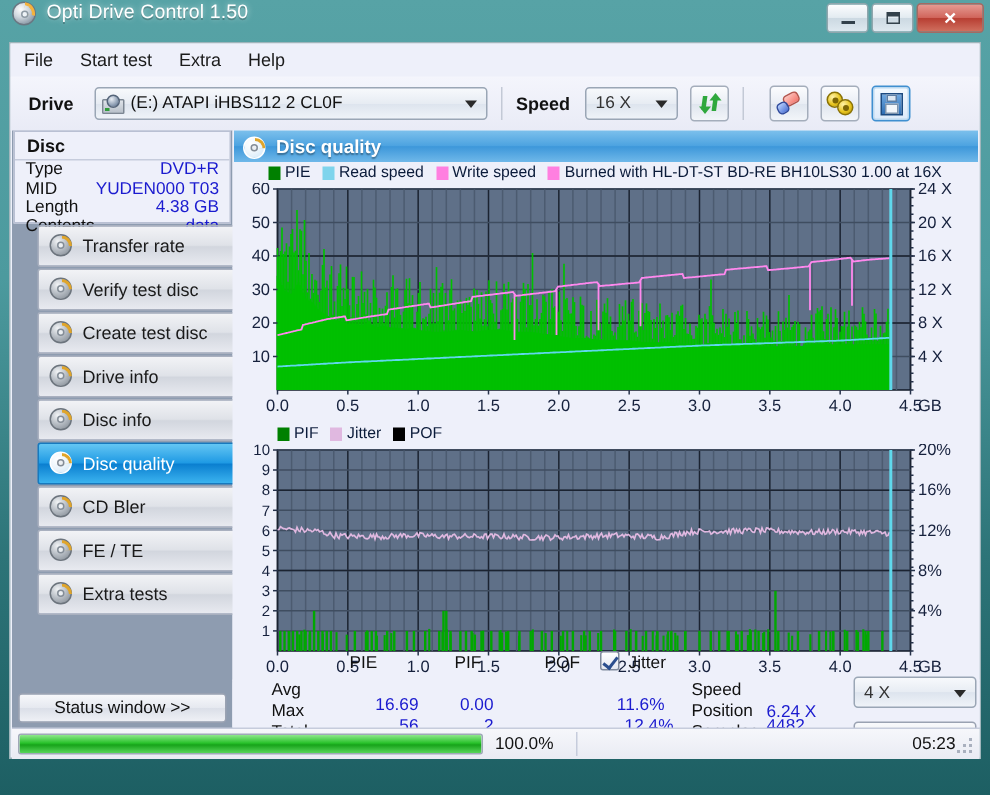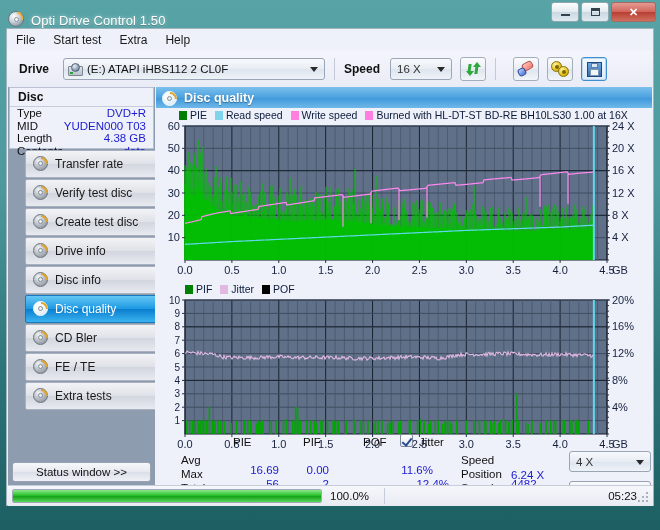--- a/index.html
+++ b/index.html
@@ -12,21 +12,21 @@
   body { background: #2f6f73; }
 
   
   #window {
     position: absolute; left: 0; top: 0; width: 660px; height: 530px;
     background: linear-gradient(180deg,#57a3a6 0%, #4c9a9e 35%, #2d7478 70%, #1d5f63 100%);
     padding: 0;
   }
   #titlebar {
     position: absolute; left: 0; top: 0; width: 660px; height: 28px;
-    display: flex; align-items: flex-end;
+    display: flex; align-items: flex-start;
   }
   #title-icon {
     width: 18px; height: 18px; margin-left: 7px; margin-right: 6px;
     position: relative;
   }
   #title-icon .disc {
     position:absolute; left:1px; top:1px; width:16px; height:16px; border-radius:50%;
     background: radial-gradient(circle at 35% 30%, #fdfdfd 0%, #cfd6dd 40%, #9aa7b3 70%, #6b7a86 100%);
     border:1px solid #6a7782;
   }
@@ -1758,21 +1758,21 @@
 
       <div class="sth" style="left:78px; top:-17px;">PIE</div>
       <div class="sth" style="left:148px; top:-17px;">PIF</div>
       <div class="sth" style="left:208px; top:-17px;">POF</div>
       <div id="jitter-check" style="left:245px; top:-19px;"></div>
       <div class="sth" style="left:264px; top:-17px;">Jitter</div>
 
       <div class="st" style="left:26px; top:1px;">Avg</div>
       <div class="stv" style="left:72px; top:1px; width:52px; text-align:right;">16.69</div>
       <div class="stv" style="left:132px; top:1px; width:42px; text-align:right;">0.00</div>
-      <div class="stv" style="left:236px; top:1px; width:42px; text-align:right;">11.6%</div>
+      <div class="stv" style="left:246px; top:1px; width:42px; text-align:right;">11.6%</div>
 
       <div class="st" style="left:26px; top:15px;">Max</div>
       <div class="stv" style="left:72px; top:15px; width:52px; text-align:right;">56</div>
       <div class="stv" style="left:132px; top:15px; width:42px; text-align:right;">2</div>
       <div class="stv" style="left:252px; top:15px; width:42px; text-align:right;">12.4%</div>
 
       <div class="st" style="left:26px; top:29px;">Total</div>
       <div class="stv" style="left:72px; top:29px; width:52px; text-align:right;">299173</div>
       <div class="stv" style="left:132px; top:29px; width:42px; text-align:right;">673</div>
 

